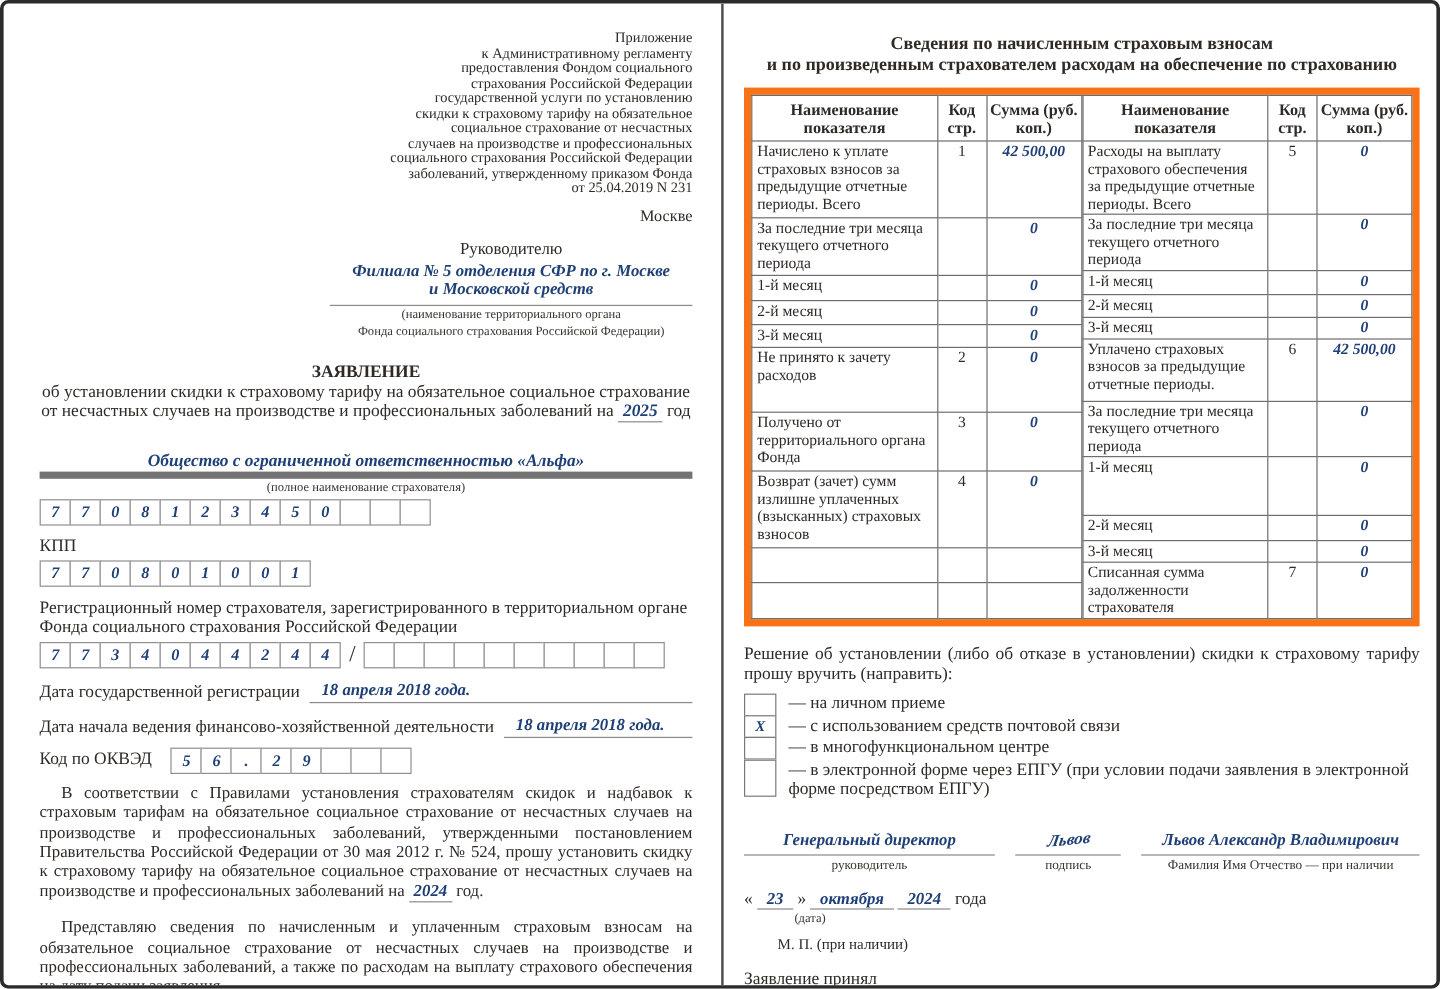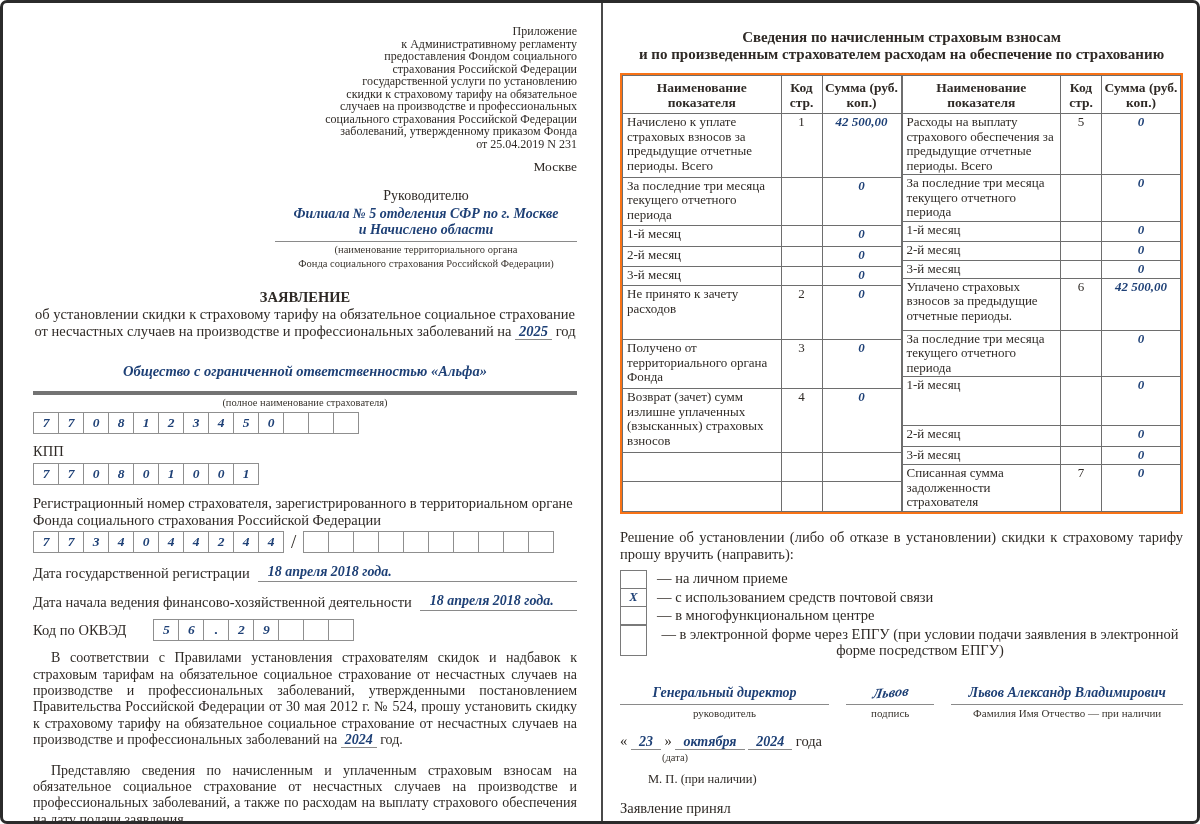--- a/index.html
+++ b/index.html
@@ -21,56 +21,56 @@
   .forma{margin-top:9px;text-align:right;font-size:13.5px;}
   .addr{width:302px;margin:13px 0 0 auto;text-align:center;}
   .addr-to{font-size:14px;margin-bottom:2px;}
   .addr-val{font-size:14px;line-height:15.5px;border-bottom:1px solid #8a8a8a;padding-bottom:4px;}
   .addr .cap{margin-top:2px;}
   .title-blk{margin-top:19px;text-align:center;}
   .title-main{font-weight:700;font-size:14.5px;}
   .subtitle{font-size:14.5px;line-height:16.5px;}
   .year-fill{border-bottom:1px solid #8a8a8a;padding:0 4px;}
   .org{margin-top:24px;text-align:center;}
-  .org-val{font-size:14.5px;border-bottom:4px solid #737373;padding-bottom:11px;}
+  .org-val{font-size:14.5px;border-bottom:6px solid #737373;padding-bottom:0;}
   .org .cap{margin-top:2px;}
   .fld-label{font-size:14.5px;margin-top:9px;}
   .cellrow{display:flex;margin-top:3px;}
   .cell{
     width:24px;height:20px;border:1px solid #8f8f8f;margin-left:-1px;flex:0 0 auto;
     display:flex;align-items:center;justify-content:center;background:#fff;
     font-size:13.5px;font-weight:700;font-style:italic;color:#1e4076;
   }
   .cell:first-child{margin-left:0;}
   .reg-label{font-size:14.5px;line-height:16.5px;margin-top:10px;}
   .slash{font-size:19px;padding:0 7px;color:#2f2a26;}
   .regrow{align-items:center;}
   .dateline{display:flex;align-items:flex-end;font-size:14.5px;margin-top:11px;}
   .dateline .lbl{white-space:nowrap;}
   .fill-rest{flex:1;border-bottom:1px solid #8a8a8a;margin-left:8px;padding:0 0 1px 10px;font-size:14px;}
   .okvedrow{display:flex;align-items:center;margin-top:8px;}
-  .okvedrow .lbl{font-size:14.5px;margin-right:27px;}
+  .okvedrow .lbl{font-size:14.5px;margin-right:16px;}
   .para{font-size:14px;line-height:16.4px;text-align:justify;text-indent:18px;margin-top:9px;}
   .para.p2{margin-top:0;}
 
   
   .rtitle{text-align:center;font-weight:700;font-size:15px;line-height:17px;}
-  .ins-table{display:flex;border:2px solid #f97316;margin-top:10px;}
+  .ins-table{display:flex;border:6px solid #f97316;margin-top:10px;}
   .ins-table table{width:50%;border-collapse:collapse;table-layout:fixed;}
   .ins-table th,.ins-table td{border:1px solid #6e6e6e;box-sizing:border-box;overflow:hidden;}
   .ins-table th{font-size:13.5px;line-height:15px;font-weight:700;text-align:center;height:38px;padding:1px 2px;}
   .ins-table td{vertical-align:top;font-size:13px;line-height:14.5px;padding:1px 4px;}
   .tcode{width:41px;}
   .tsum{width:79px;}
   td.tcode,td.tsum{text-align:center;}
   td.tsum{color:#1e4076;font-weight:700;font-style:italic;}
   td.b{font-weight:400;}
   .decision{margin-top:15px;font-size:14.5px;line-height:17px;text-align:justify;}
   .opts{margin-top:7px;}
-  .opt-row{display:flex;align-items:flex-start;text-align:center;}
+  .opt-row{display:flex;align-items:flex-start;}
   .opt-box{
     width:25px;min-height:17px;border:1px solid #7a7a7a;margin-top:-1px;flex:0 0 auto;
     display:flex;align-items:center;justify-content:center;
     font-size:12.5px;font-weight:700;font-style:italic;color:#1e4076;background:#fff;
   }
   .opt-row:first-child .opt-box{margin-top:0;}
   .opt-row:last-child .opt-box{min-height:29px;}
   .opt-label{font-size:14.5px;line-height:16.5px;padding:0 0 2px 10px;}
   .sigrow{display:flex;margin-top:24px;}
   .sigcol{text-align:center;}
@@ -93,32 +93,33 @@
   <div class="divider"></div>
 
   <section class="page page-left">
     <div class="hdr-block">
         <div class="hline">Приложение</div>
         <div class="hline">к Административному регламенту</div>
         <div class="hline">предоставления Фондом социального</div>
         <div class="hline">страхования Российской Федерации</div>
         <div class="hline">государственной услуги по установлению</div>
         <div class="hline">скидки к страховому тарифу на обязательное</div>
+        <div class="hline">социальное страхование от несчастных</div>
         <div class="hline">случаев на производстве и профессиональных</div>
         <div class="hline">социального страхования Российской Федерации</div>
         <div class="hline">заболеваний, утвержденному приказом Фонда</div>
         <div class="hline">от 25.04.2019 N 231</div>
       </div>
     <div class="forma">Москве</div>
 
     <div class="addr">
       <div class="addr-to">Руководителю</div>
       <div class="addr-val">
         <span class="blue">Филиала № 5 отделения СФР по г. Москве</span><br>
-        <span class="blue">и Начислено области</span>
+        <span class="blue">и Московской средств</span>
       </div>
       <div class="cap">(наименование территориального органа</div>
       <div class="cap">Фонда социального страхования Российской Федерации)</div>
     </div>
 
     <div class="title-blk">
       <div class="title-main">ЗАЯВЛЕНИЕ</div>
       <div class="subtitle">
         <span>об установлении скидки к страховому тарифу на обязательное социальное страхование</span><br>
         <span>от несчастных случаев на производстве и профессиональных заболеваний на</span>

